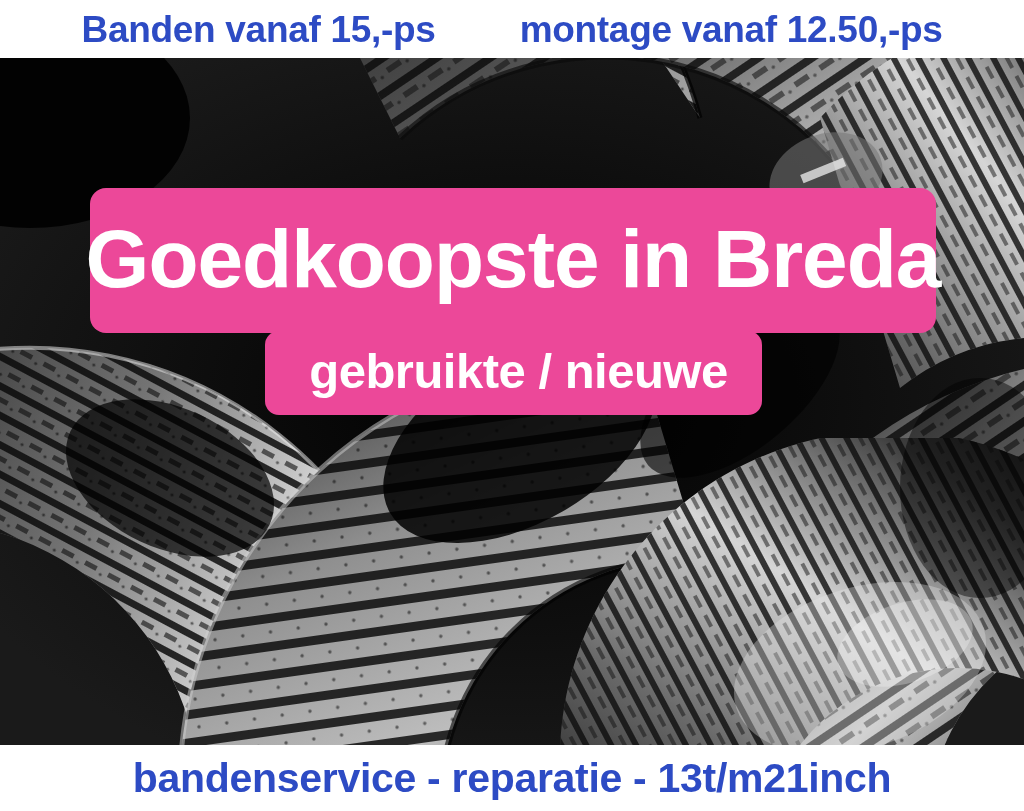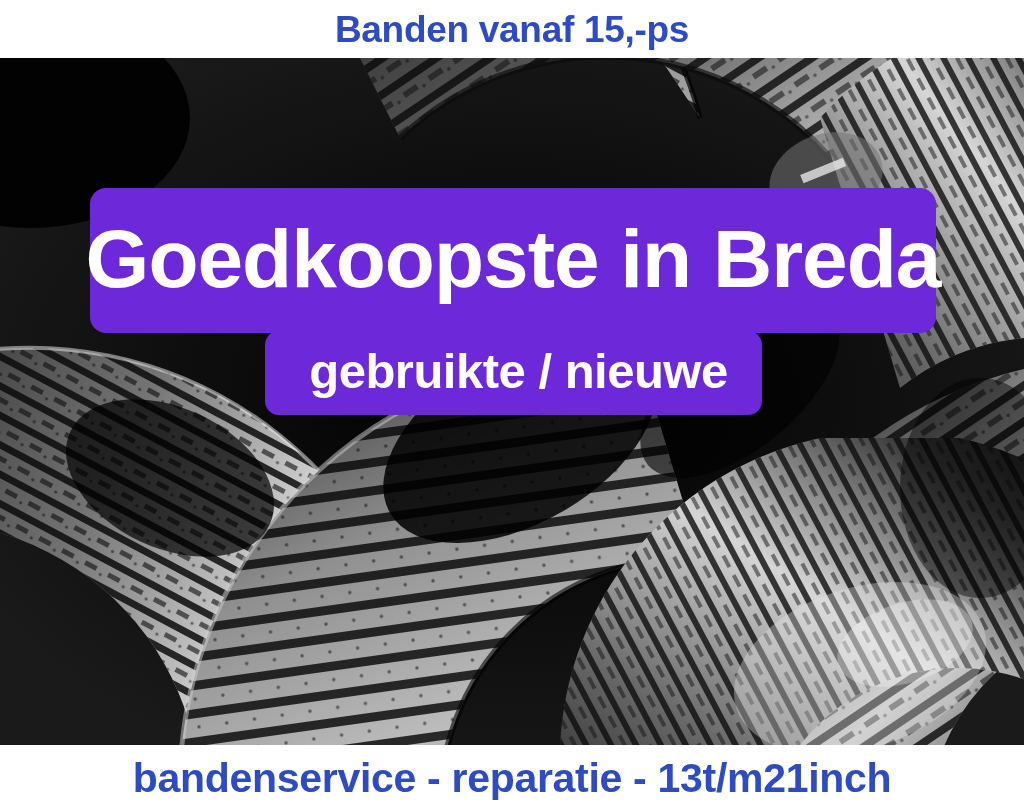--- a/index.html
+++ b/index.html
@@ -56,21 +56,21 @@
   }
   .photo svg {
     display: block;
     width: 1024px;
     height: 687px;
   }
 
   
   .banner {
     position: absolute;
-    background: #6d28d9;
+    background: #ec4899;
     display: flex;
     align-items: center;
     justify-content: center;
     box-sizing: border-box;
   }
   .banner-main {
     left: 90px;
     top: 188px;
     width: 846px;
     height: 145px;
@@ -121,20 +121,21 @@
     font-size: 41px;
   }
 </style>
 </head>
 <body>
 
 <div class="ad-root">
 
   <div class="top-strip">
     <span class="strip-text">Banden vanaf 15,-ps</span>
+    <span class="strip-text">montage vanaf 12.50,-ps</span>
   </div>
 
   <div class="photo">
     <svg viewBox="0 0 1024 687" preserveAspectRatio="none" xmlns="http://www.w3.org/2000/svg">
       <defs>
 
         <linearGradient id="gRub1" x1="0" y1="0" x2="1" y2="1">
           <stop offset="0%" stop-color="#0d0d0d"></stop>
           <stop offset="35%" stop-color="#555"></stop>
           <stop offset="60%" stop-color="#c9c9c9"></stop>

